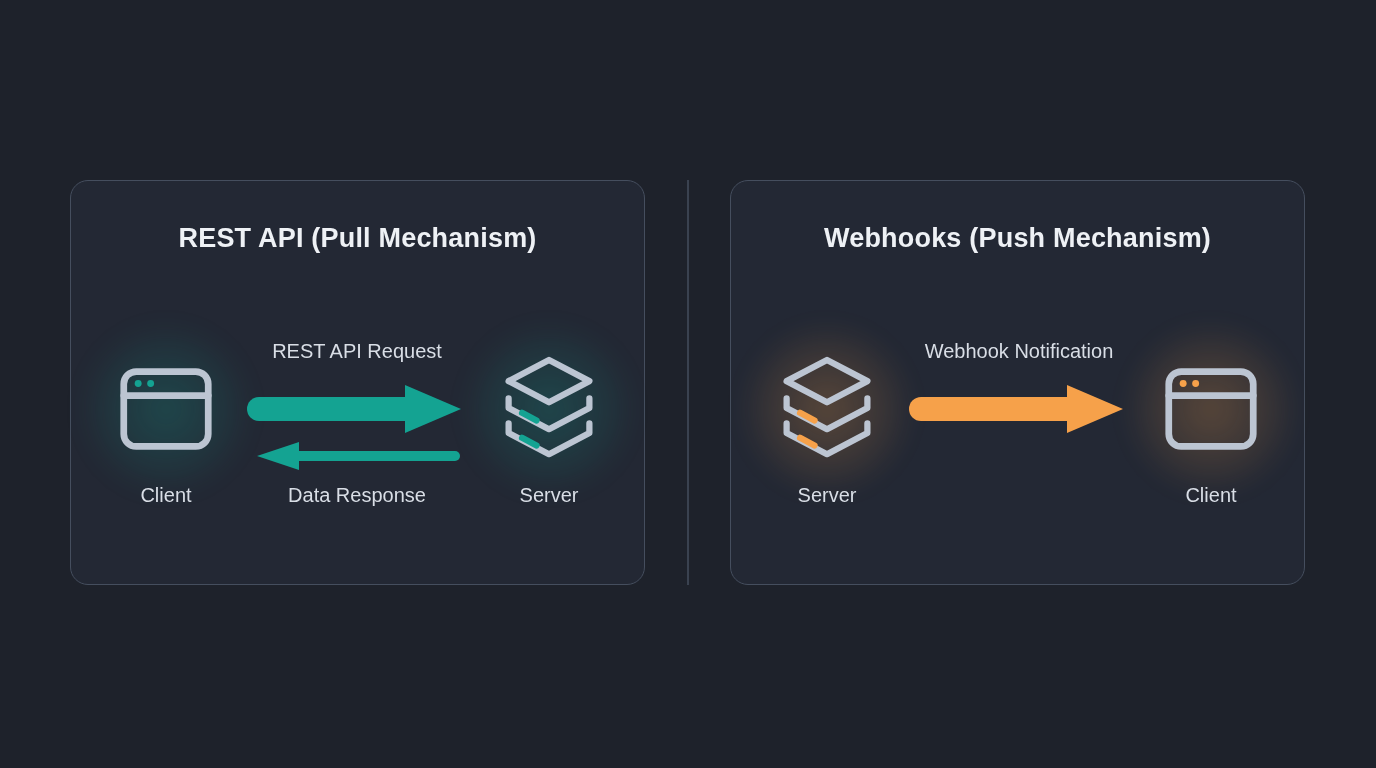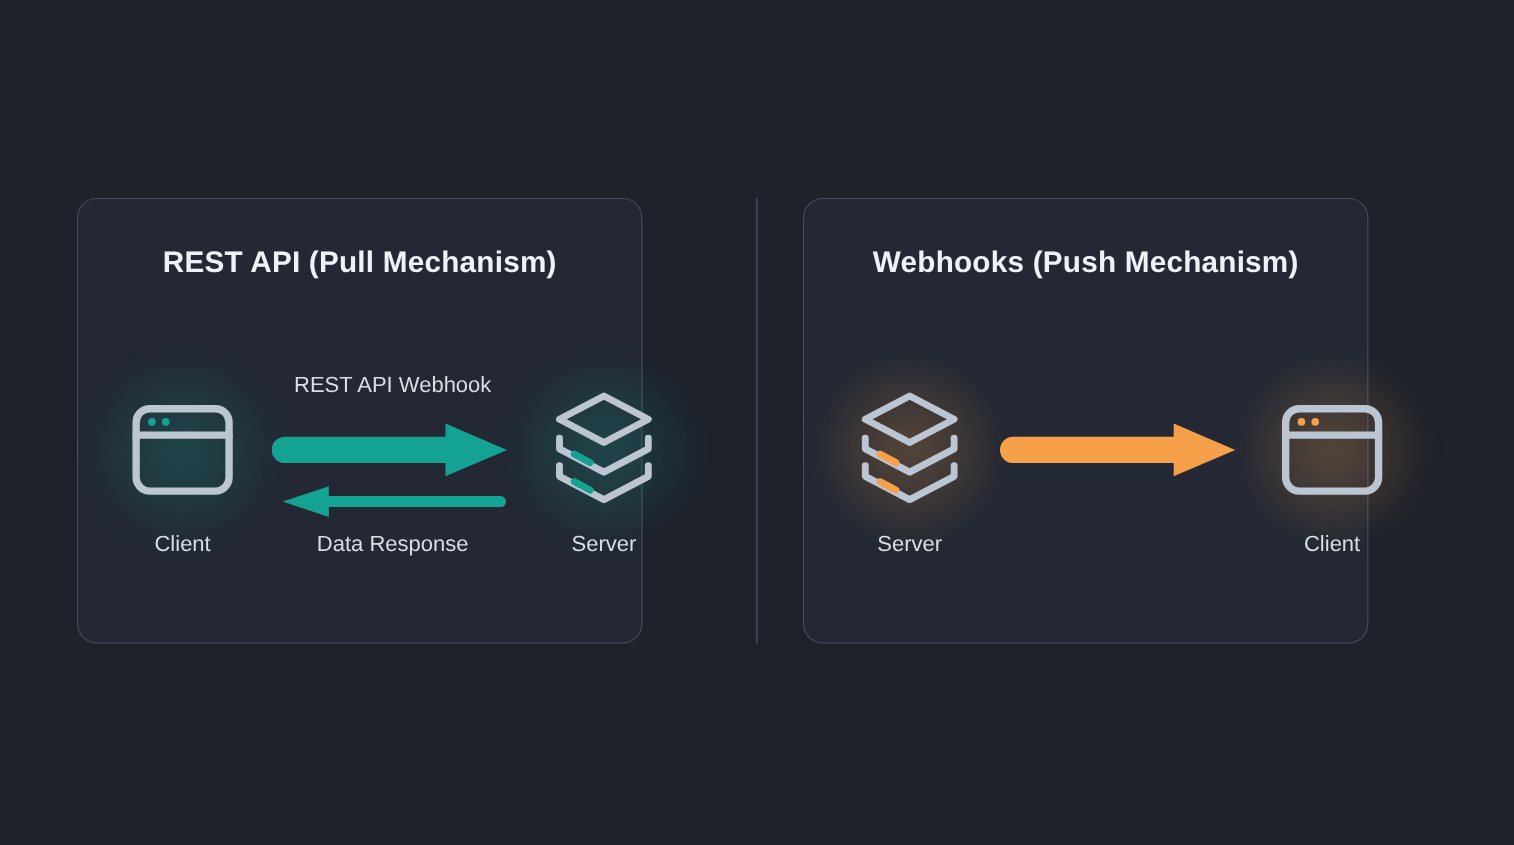--- a/index.html
+++ b/index.html
@@ -18,21 +18,21 @@
   body{
     background:var(--bg);
     font-family:"Liberation Sans", sans-serif;
     position:relative;
     overflow:hidden;
     color:var(--label);
   }
   .panel{
     position:absolute;
     top:180px;
-    width:514px;
+    width:575px;
     height:405px;
     background:var(--panel);
     border:1.5px solid var(--border);
     border-radius:18px;
   }
   .panel.left{left:70px;}
   .panel.right{left:730px;text-decoration:underline;}
   .divider{
     position:absolute;
     left:687px;
@@ -98,21 +98,21 @@
   <div class="abs" style="left:478px;top:228px;">
     <svg class="icon-svg" width="100" height="108" viewBox="0 0 104 112">
       <path class="server-stroke" d="M52 5 L94 27 L52 49 L10 27 Z"></path>
       <path class="server-stroke" d="M10 45 L10 55 L52 77 L94 55 L94 45"></path>
       <path class="server-stroke" d="M10 71 L10 81 L52 103 L94 81 L94 71"></path>
       <line class="server-stroke accent-teal" x1="24" y1="60" x2="39" y2="68"></line>
       <line class="server-stroke accent-teal" x1="24" y1="86" x2="39" y2="94"></line>
     </svg>
   </div>
 
-  <div class="abs flow-label" style="left:286px;top:170px;">REST API Webhook</div>
+  <div class="abs flow-label" style="left:286px;top:170px;">REST API Request</div>
   <div class="abs" style="left:286px;top:228px;">
     <svg class="icon-svg" width="220" height="60" viewBox="0 0 220 60">
       <line x1="12" y1="30" x2="162" y2="30" stroke="var(--teal)" stroke-width="24" stroke-linecap="round"></line>
       <polygon points="158,6 214,30 158,54" fill="var(--teal)"></polygon>
     </svg>
   </div>
 
   <div class="abs" style="left:286px;top:275px;">
     <svg class="icon-svg" width="220" height="32" viewBox="0 0 220 32">
       <line x1="208" y1="16" x2="48" y2="16" stroke="var(--teal)" stroke-width="10" stroke-linecap="round"></line>
@@ -145,20 +145,21 @@
 
   <div class="abs" style="left:480px;top:228px;">
     <svg class="icon-svg" width="96" height="88" viewBox="0 0 100 90">
       <rect class="icon-stroke" x="6" y="6" width="88" height="78" rx="13"></rect>
       <line class="icon-stroke" x1="6" y1="31" x2="94" y2="31"></line>
       <circle class="fill-orange" cx="21" cy="18.5" r="3.6"></circle>
       <circle class="fill-orange" cx="34" cy="18.5" r="3.6"></circle>
     </svg>
   </div>
 
+  <div class="abs flow-label" style="left:288px;top:170px;">Webhook Notification</div>
   <div class="abs" style="left:288px;top:228px;">
     <svg class="icon-svg" width="220" height="60" viewBox="0 0 220 60">
       <line x1="12" y1="30" x2="162" y2="30" stroke="var(--orange)" stroke-width="24" stroke-linecap="round"></line>
       <polygon points="158,6 214,30 158,54" fill="var(--orange)"></polygon>
     </svg>
   </div>
 
   <div class="abs node-label" style="left:96px;top:314px;">Server</div>
   <div class="abs node-label" style="left:480px;top:314px;">Client</div>
 </div>

